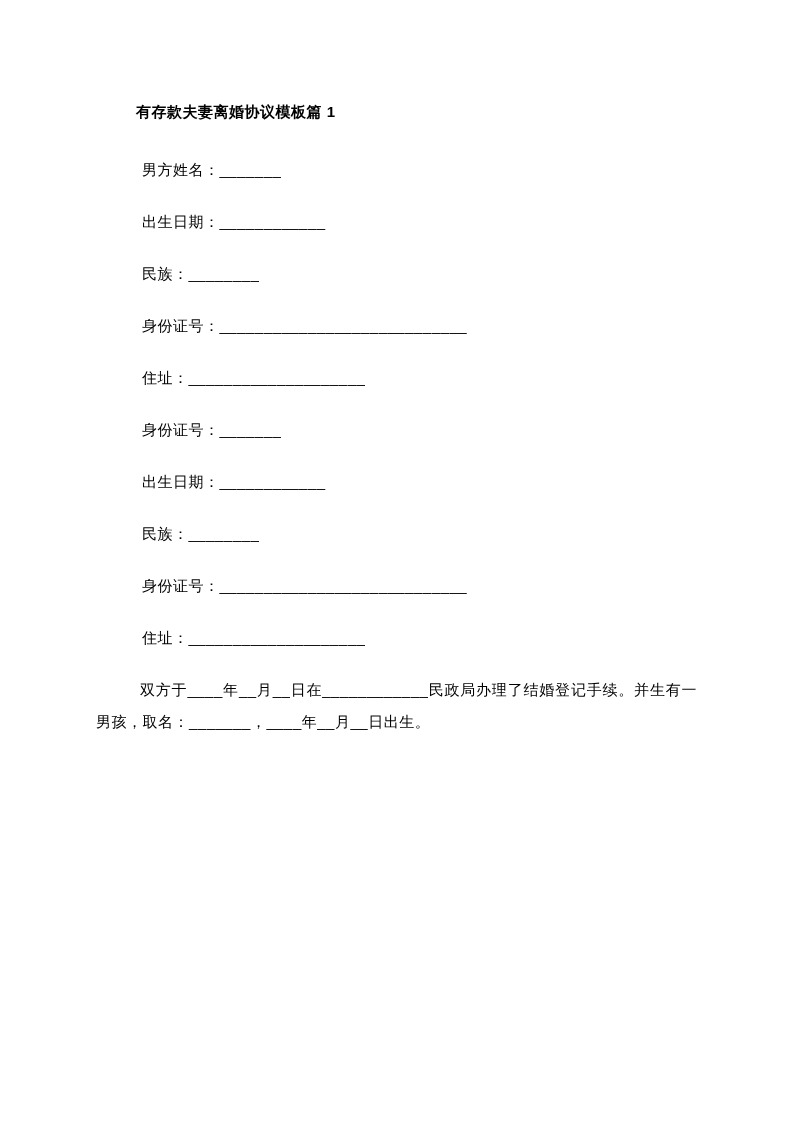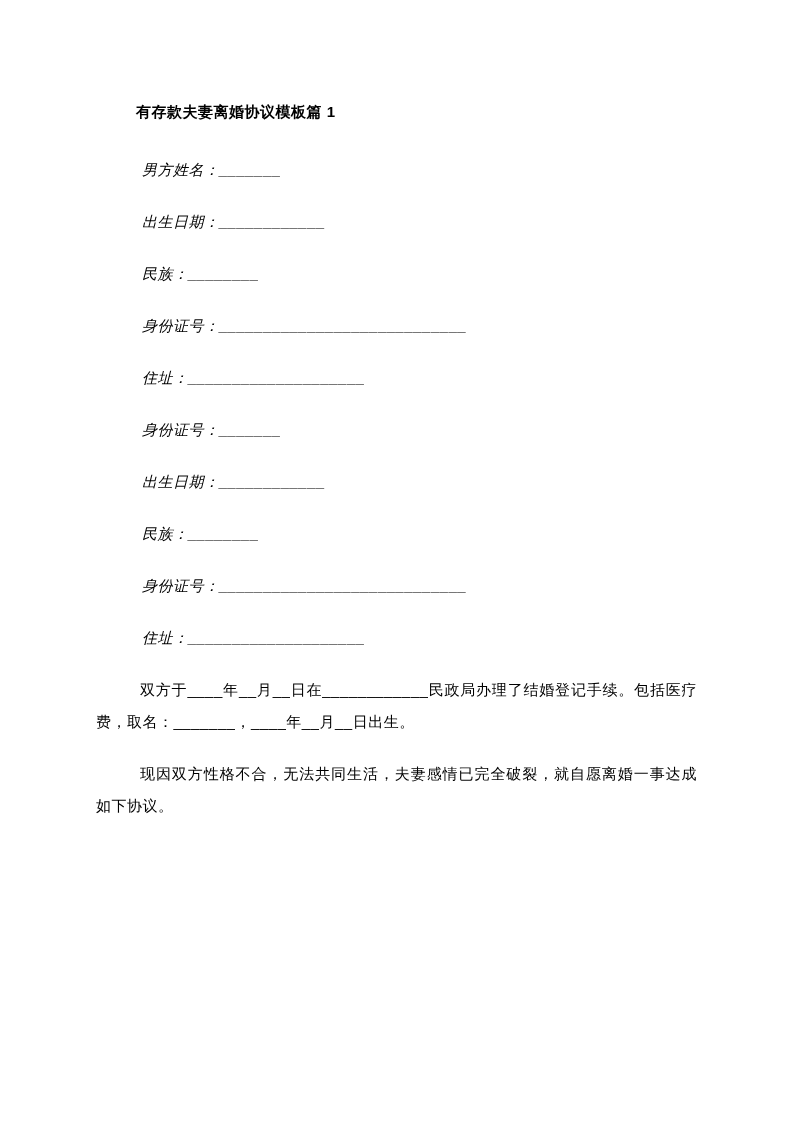--- a/index.html
+++ b/index.html
@@ -28,21 +28,20 @@
     letter-spacing: 0.5px;
   }
   .doc-title {
     font-weight: bold;
     font-size: 17px;
     margin: 0 0 26px 40px !important;
   }
   .field-line {
     text-indent: 46px;
     white-space: nowrap;
-    font-style: italic;
   }
   .body-para {
     text-indent: 44px;
     text-align: justify;
   }
 </style>
 </head>
 <body>
 
 <div class="page">
@@ -53,16 +52,15 @@
   <p class="field-line">出生日期：____________</p>
   <p class="field-line">民族：________</p>
   <p class="field-line">身份证号：____________________________</p>
   <p class="field-line">住址：____________________</p>
   <p class="field-line">身份证号：_______</p>
   <p class="field-line">出生日期：____________</p>
   <p class="field-line">民族：________</p>
   <p class="field-line">身份证号：____________________________</p>
   <p class="field-line">住址：____________________</p>
 
-  <p class="body-para">双方于____年__月__日在____________民政局办理了结婚登记手续。包括医疗费，取名：_______，____年__月__日出生。</p>
-  <p class="body-para">现因双方性格不合，无法共同生活，夫妻感情已完全破裂，就自愿离婚一事达成如下协议。</p>
+  <p class="body-para">双方于____年__月__日在____________民政局办理了结婚登记手续。并生有一男孩，取名：_______，____年__月__日出生。</p>
 
 </div>
 
 </body></html>

